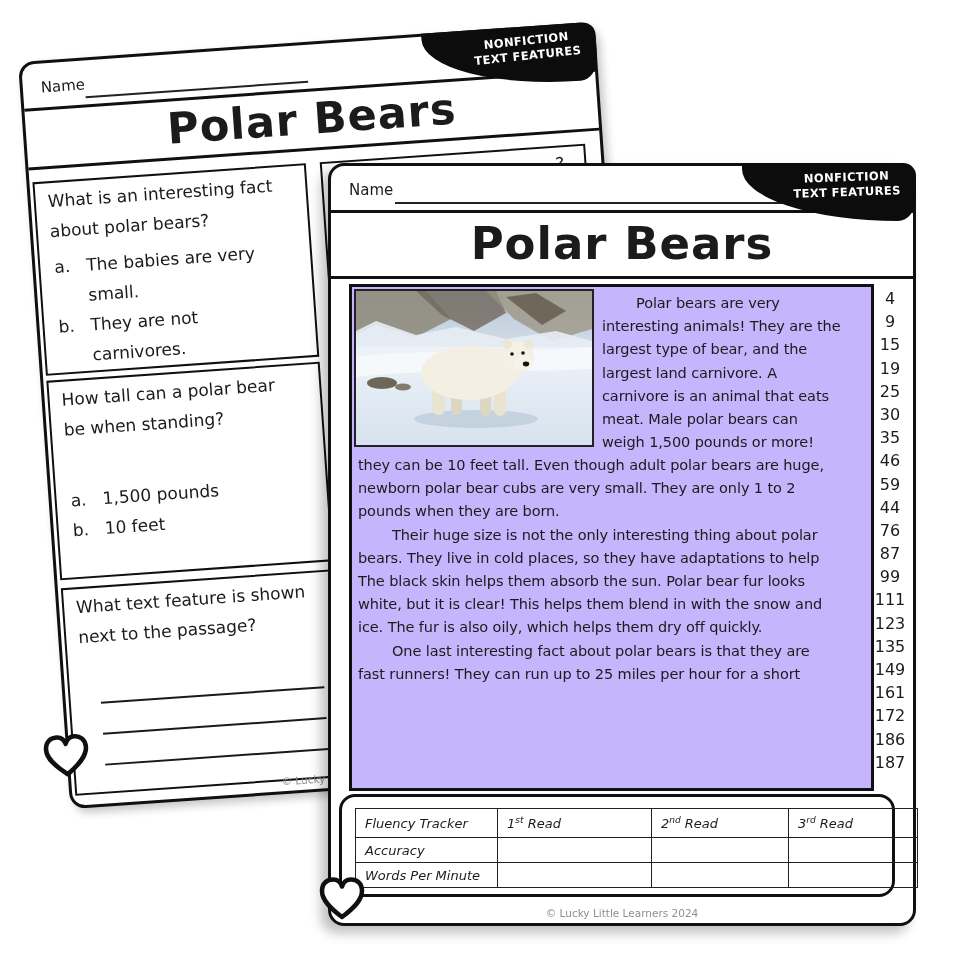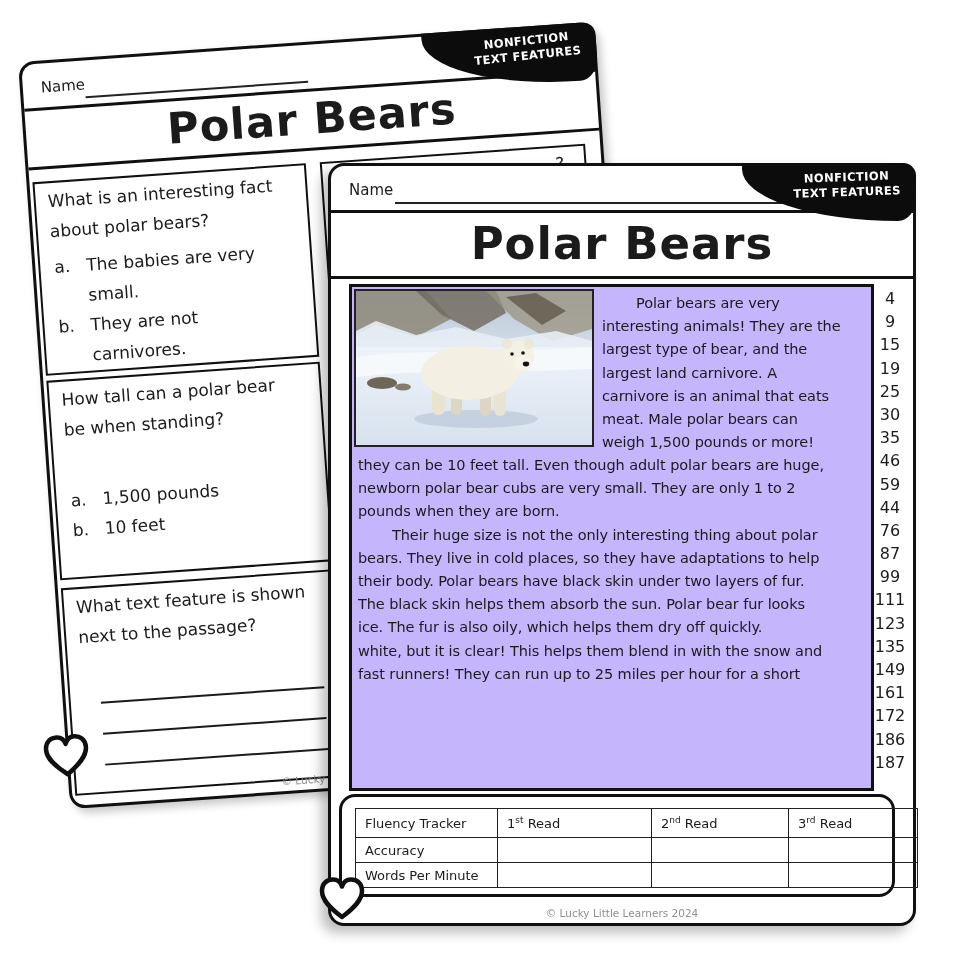--- a/index.html
+++ b/index.html
@@ -56,21 +56,21 @@
   .pcol{position:absolute;}
   .pcol div{height:23.2px;line-height:23.2px;white-space:nowrap;font-size:14.5px;letter-spacing:-.1px;}
   .col-a{left:250px;top:5px;width:266px;}
   .col-b{left:6px;top:167px;width:512px;}
   .ind{text-indent:34px;}
   .counts{position:absolute;left:543px;top:121px;width:32px;text-align:center;}
   .counts div{height:23.2px;line-height:23.2px;font-size:16px;}
 
   
   .fluency-wrap{position:absolute;left:8px;top:628px;width:550px;height:97px;
-                border:3px solid #101010;border-radius:16px;}
+                border:3px solid #101010;border-radius:16px;font-style:italic;}
   table.fluency{position:absolute;left:13px;top:11px;width:522px;border-collapse:collapse;
                 table-layout:fixed;}
   table.fluency td{border:1.8px solid #222;font-size:13px;padding:0 0 0 9px;vertical-align:middle;}
   table.fluency tr.hdr td{height:28px;}
   table.fluency tr.body td{height:24px;}
   table.fluency sup{font-size:9px;}
   .cw1{width:132px;} .cw2{width:144px;} .cw3{width:127px;} .cw4{width:119px;}
 </style>
 </head>
 <body>
@@ -200,24 +200,24 @@
         <div>meat. Male polar bears can</div>
         <div>weigh 1,500 pounds or more!</div>
       </div>
 
       <div class="pcol col-b">
         <div>they can be 10 feet tall. Even though adult polar bears are huge,</div>
         <div>newborn polar bear cubs are very small. They are only 1 to 2</div>
         <div>pounds when they are born.</div>
         <div class="ind">Their huge size is not the only interesting thing about polar</div>
         <div>bears. They live in cold places, so they have adaptations to help</div>
-        <div>their body. Polar bears have black skin under two layers of fur.</div>
         <div>The black skin helps them absorb the sun. Polar bear fur looks</div>
+        <div>white, but it is clear! This helps them blend in with the snow and</div>
         <div>ice. The fur is also oily, which helps them dry off quickly.</div>
-        <div>white, but it is clear! This helps them blend in with the snow and</div>
+        <div class="ind">One last interesting fact about polar bears is that they are</div>
         <div>fast runners! They can run up to 25 miles per hour for a short</div>
       </div>
     </div>
 
     <div class="counts">
       <div>4</div>
       <div>9</div>
       <div>15</div>
       <div>19</div>
       <div>25</div>

